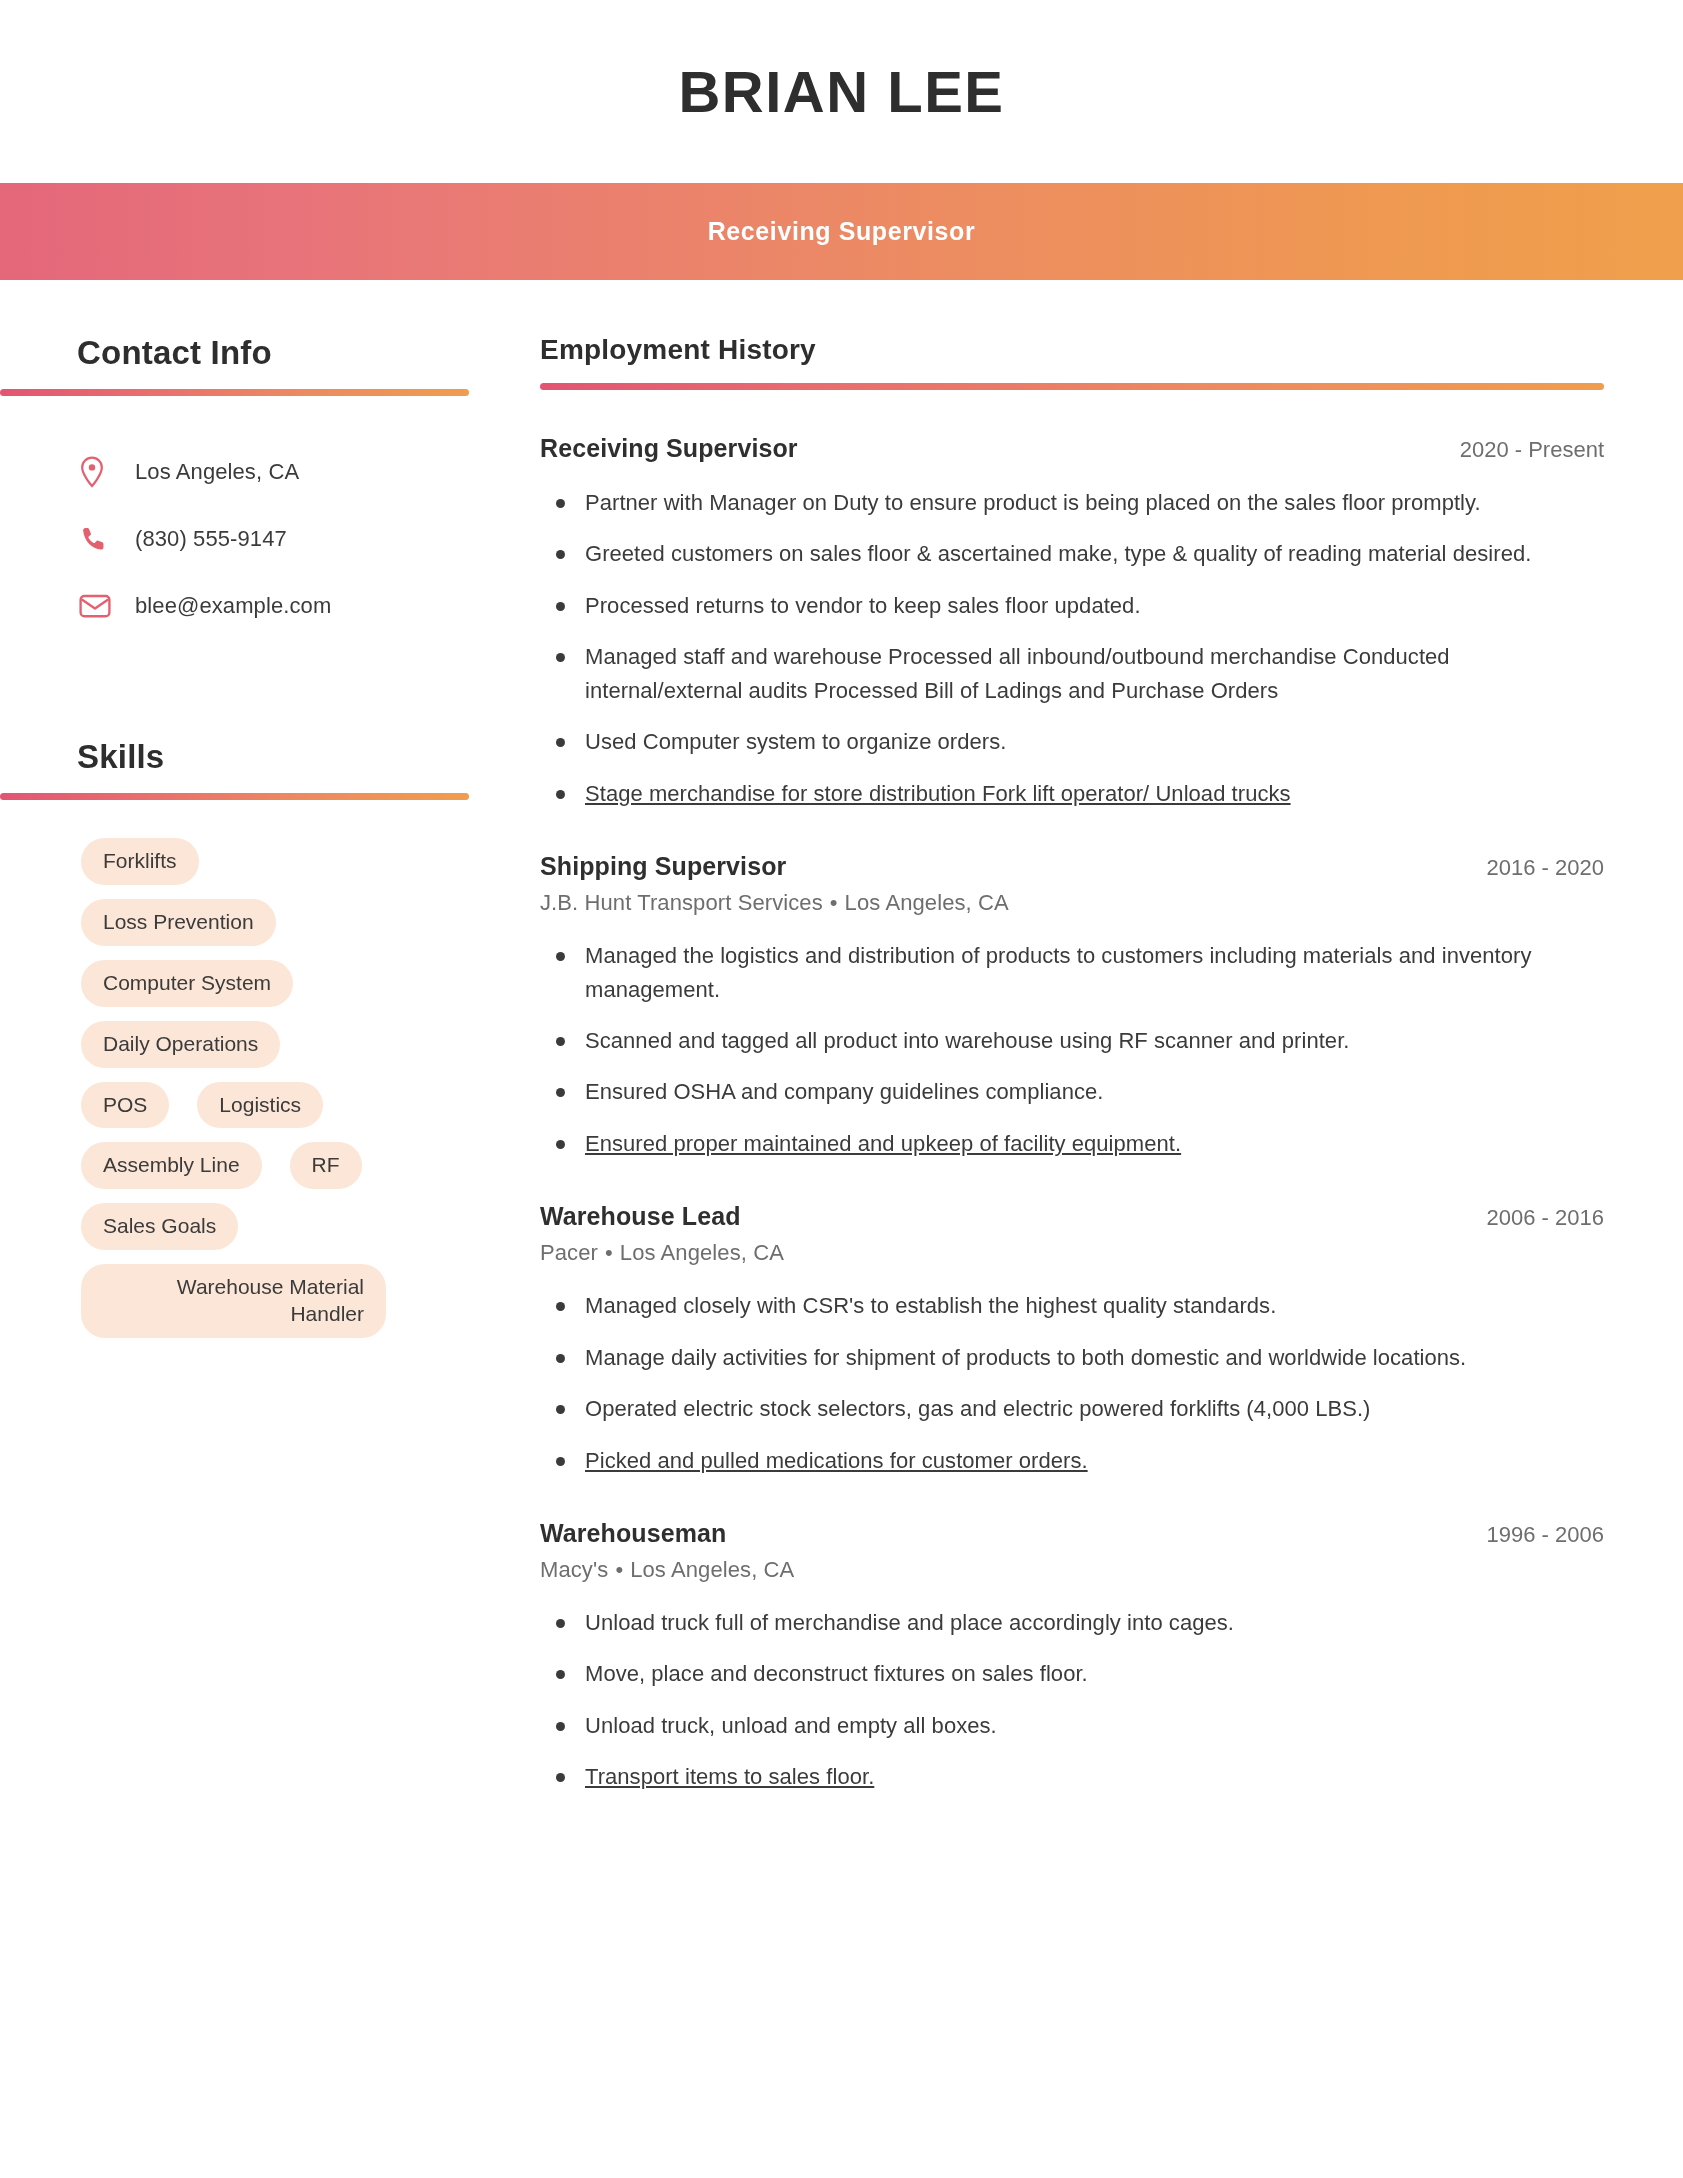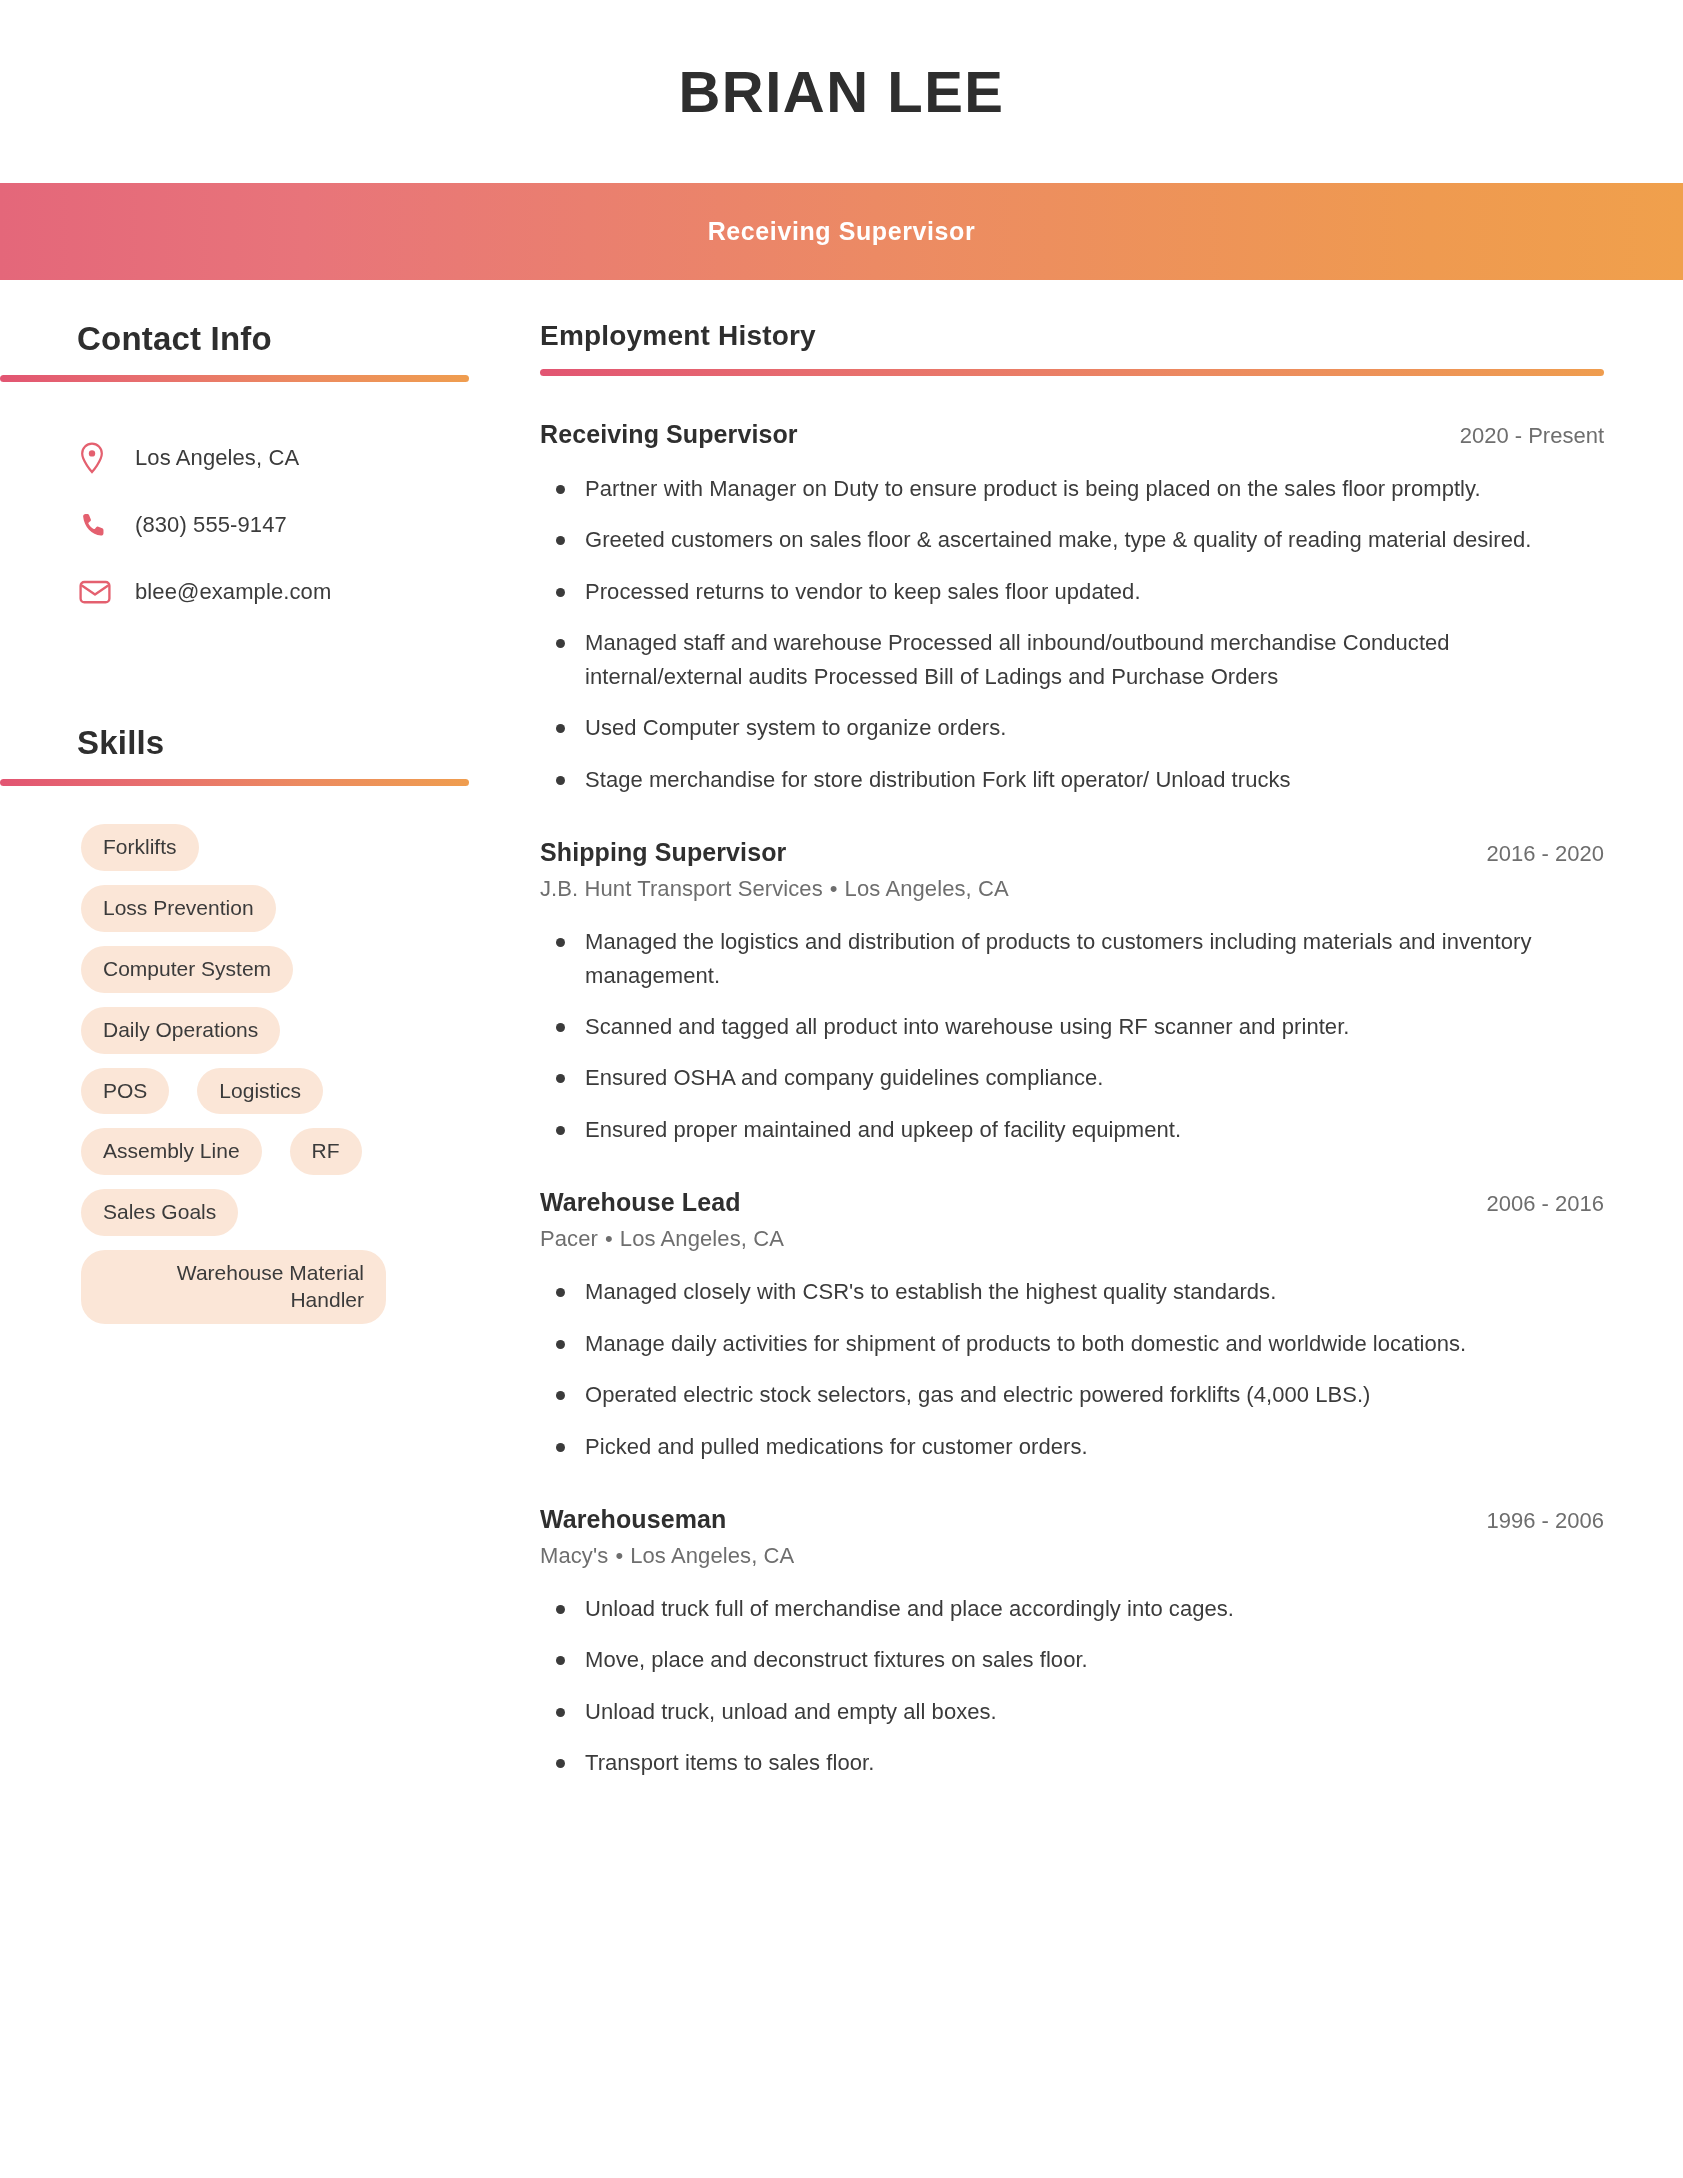--- a/index.html
+++ b/index.html
@@ -56,21 +56,21 @@
     font-weight: bold;
     color: #ffffff;
     letter-spacing: 0.6px;
     text-align: center;
   }
 
   
   .body-wrap {
     display: flex;
     align-items: flex-start;
-    padding-top: 40px;
+    padding-top: 54px;
   }
 
   .sidebar {
     width: 540px;
     flex: 0 0 540px;
     position: relative;
   }
 
   .main {
     flex: 1 1 auto;
@@ -221,21 +221,21 @@
     content: "";
     position: absolute;
     left: 16px;
     top: 13px;
     width: 9px;
     height: 9px;
     border-radius: 50%;
     background: #3b3b3b;
   }
 
-  .job-bullets li:last-child { margin-bottom: 0; }
+  .job-bullets li:last-child { margin-bottom: 0; text-decoration: underline; }
 
   .jobs .job:last-child .job-bullets { margin-bottom: 0; }
 
   
   .job-bullets { max-width: 1049px; }
 </style>
 </head>
 <body>
 
 <div class="page">

